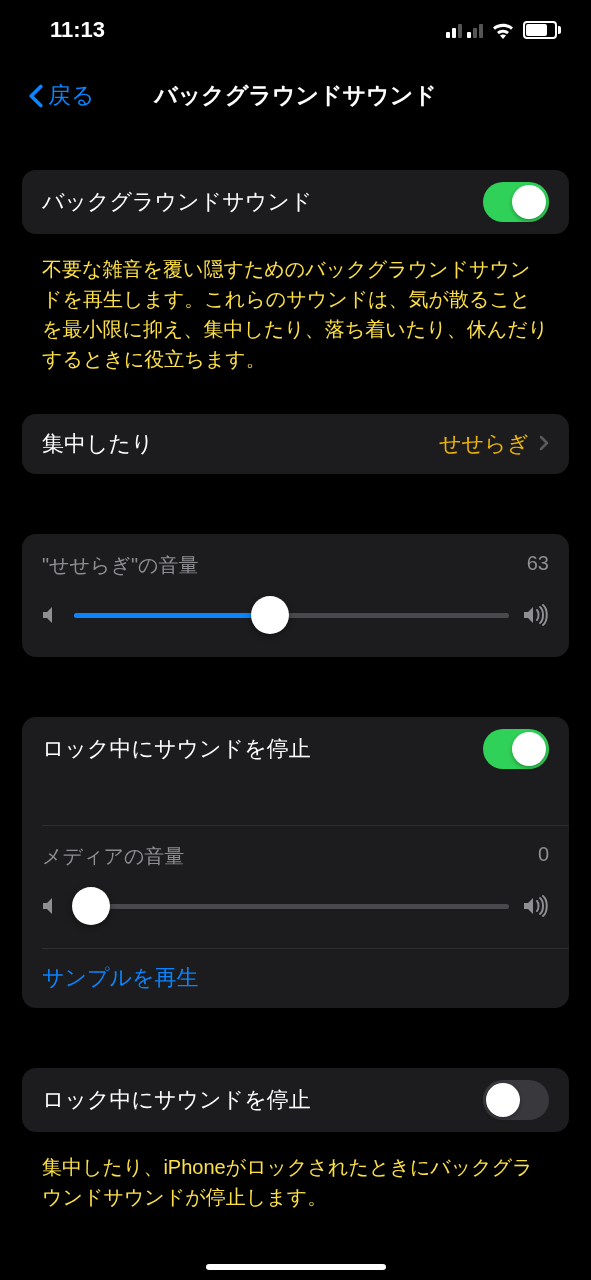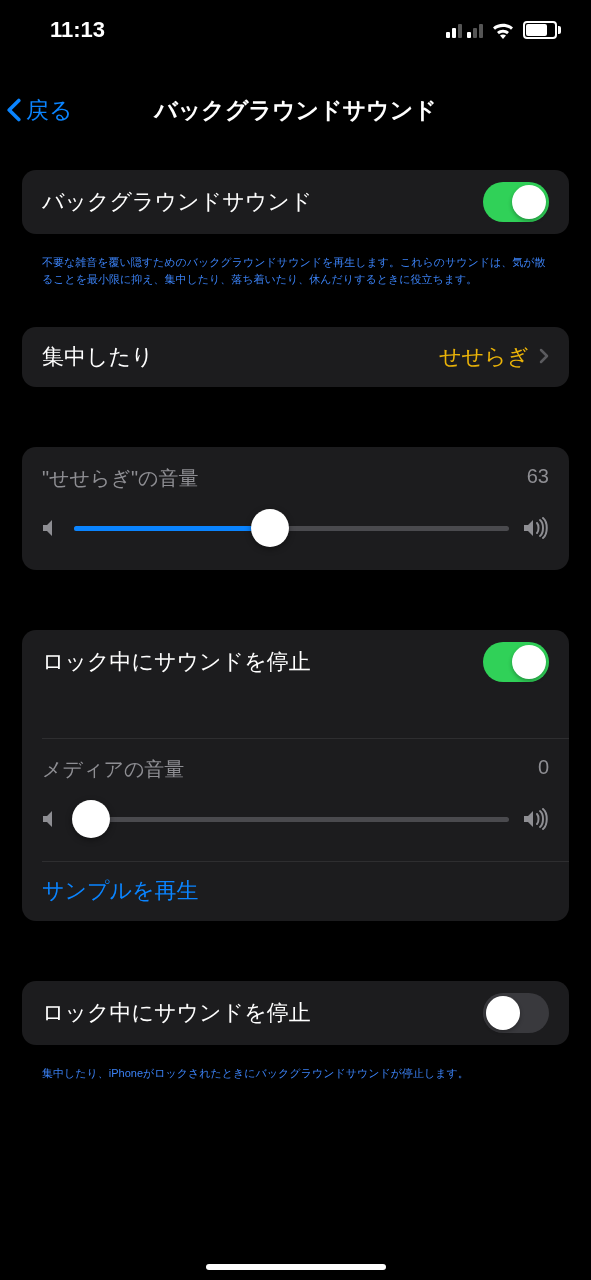--- a/index.html
+++ b/index.html
@@ -12,35 +12,35 @@
   .battery { display: flex; align-items: center; }
   .battery-body { width: 34px; height: 18px; border: 2px solid #fff; border-radius: 4px; position: relative; display: flex; align-items: center; padding: 1px; font-family: Liberation Serif, serif; }
   .battery-fill { background: #fff; height: 100%; border-radius: 2px; }
   .battery-cap { width: 3px; height: 8px; background: #fff; border-radius: 0 2px 2px 0; margin-left: 1px; }
   .battery-pct { position: absolute; width: 34px; text-align: center; font-size: 13px; font-weight: 700; color: #000; mix-blend-mode: difference; }
   .signal-dots { display:flex; align-items:flex-end; gap:2px; height:16px;}
   .signal-dots span{ width:4px; background:#fff; border-radius:1px;}
   .signal-dots .dim{ background:#555;}
 
   
-  .nav-header { height: 60px; display: flex; align-items: center; position: relative; padding: 0 6px; margin-top: 20px; }
+  .nav-header { height: 60px; display: flex; align-items: flex-start; position: relative; padding: 0 28px; margin-top: 20px; }
   .back-btn { display: flex; align-items: center; color: #0a84ff; font-size: 23px; gap: 4px; }
   .nav-title { position: absolute; left: 0; right: 0; text-align: center; font-size: 23px; font-weight: 600; pointer-events: none; }
 
   .content { padding: 0 22px; margin-top: 30px; }
 
   .group { background: #1c1c1e; border-radius: 14px; overflow: hidden; margin-bottom: 10px; }
   .row { display: flex; align-items: center; min-height: 60px; padding: 12px 20px; position: relative; }
   .row + .row::before { content:""; position:absolute; top:0; left:20px; right:0; height:1px; background:#2e2e30; }
   .row-label { font-size: 22px; flex: 1; }
   .row-value { font-size: 22px; color: #eab308; }
   .chevron { color: #5a5a5e; font-size: 20px; margin-left: 10px; }
   .action-link { color: #0a84ff; font-size: 22px; }
 
-  .footer-note { color: #3b82f6; font-size: 11px; line-height: 1.5; padding: 10px 20px 0 20px; margin-bottom: 40px; }
+  .footer-note { color: #fde047; font-size: 20px; line-height: 1.5; padding: 10px 20px 0 20px; margin-bottom: 40px; }
 
   
   .toggle { width: 66px; height: 40px; border-radius: 20px; position: relative; flex-shrink: 0; }
   .toggle.on { background: #30d158; }
   .toggle.off { background: #39393d; }
   .toggle-knob { width: 34px; height: 34px; background: #fff; border-radius: 50%; position: absolute; top: 3px; box-shadow: 0 2px 4px rgba(0,0,0,0.3); }
   .toggle.on .toggle-knob { right: 3px; }
   .toggle.off .toggle-knob { left: 3px; }
 
   

